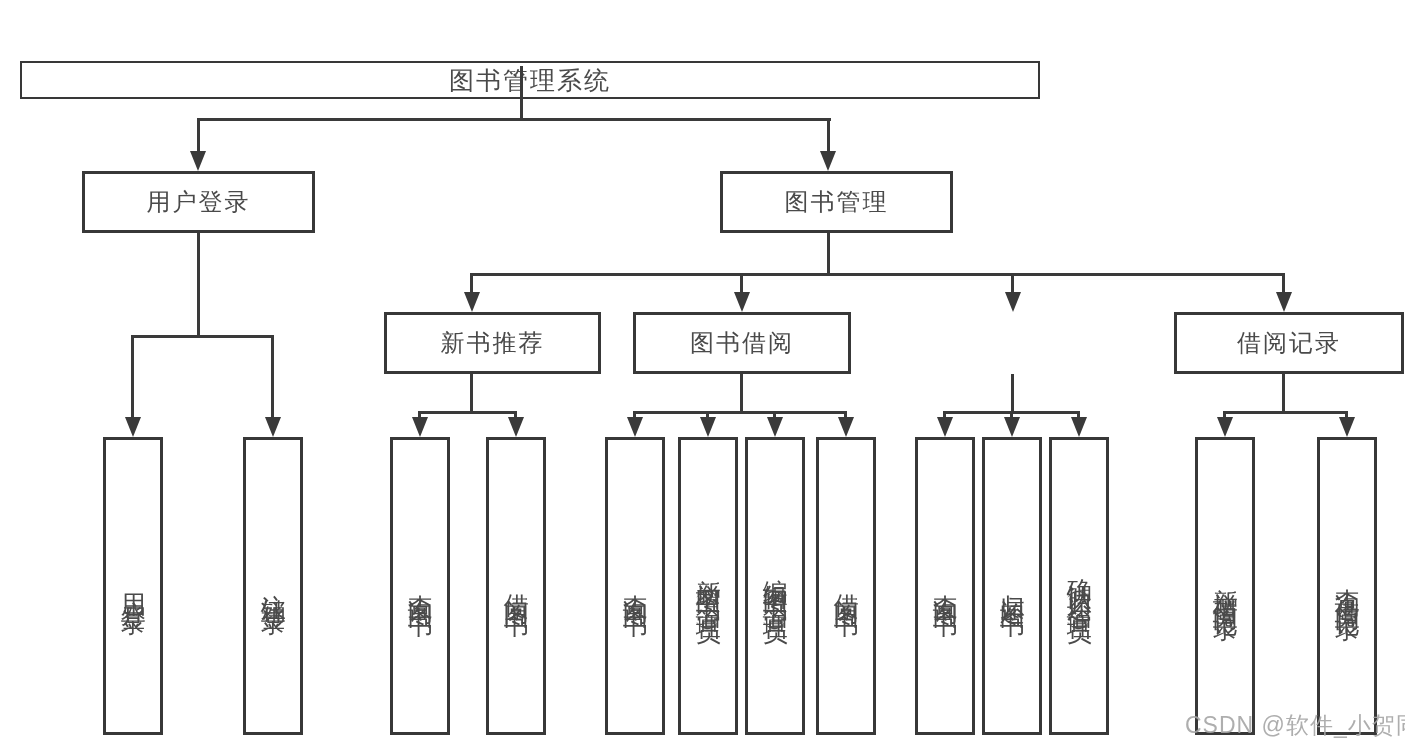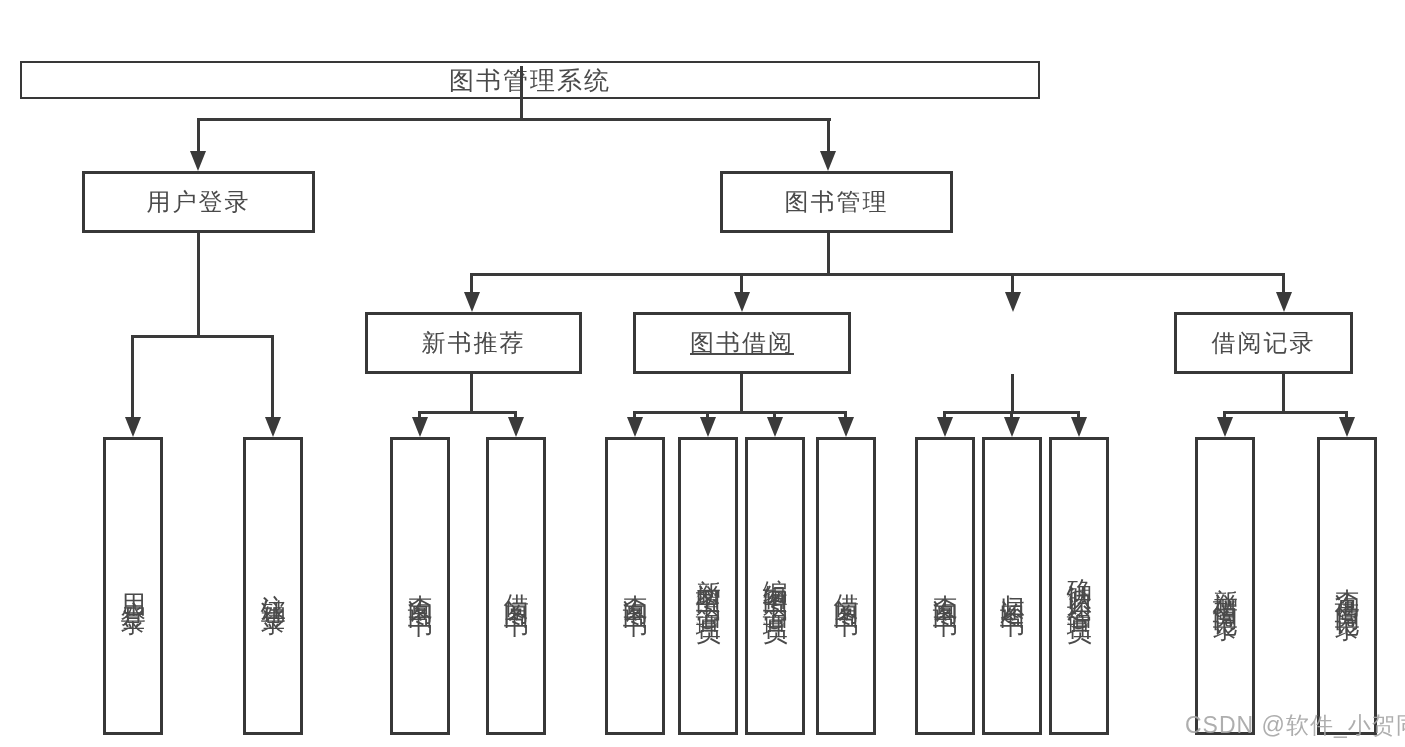--- a/index.html
+++ b/index.html
@@ -73,26 +73,26 @@
 <body>
 
 <div id="stage">
 
   <div class="box root" style="left:20px; top:13px; width:1020px; height:38px;margin-top:48px;">图书管理系统</div>
 
   <div class="box" style="left:82px; top:171px; width:233px; height:62px;">用户登录</div>
 
   <div class="box" style="left:712px; top:171px; width:233px; height:62px;margin-left:8px;">图书管理</div>
 
-  <div class="box" style="left:365px; top:312px; width:217px; height:62px;">新书推荐</div>
+  <div class="box" style="left:384px; top:312px; width:217px; height:62px;">新书推荐</div>
 
-  <div class="box" style="left:633px; top:312px; width:218px; height:62px;text-decoration:underline;">图书借阅</div>
+  <div class="box" style="left:633px; top:312px; width:218px; height:62px;">图书借阅</div>
 
 
-  <div class="box" style="left:1174px; top:312px; width:179px; height:62px;">借阅记录</div>
+  <div class="box" style="left:1174px; top:312px; width:230px; height:62px;">借阅记录</div>
 
   <div class="leaf" style="left:103px;">
     <span>用户登录</span>
   </div>
   <div class="leaf" style="left:243px;">
     <span>注销登录</span>
   </div>
 
   <div class="leaf" style="left:390px;">
     <span>查询图书</span>

